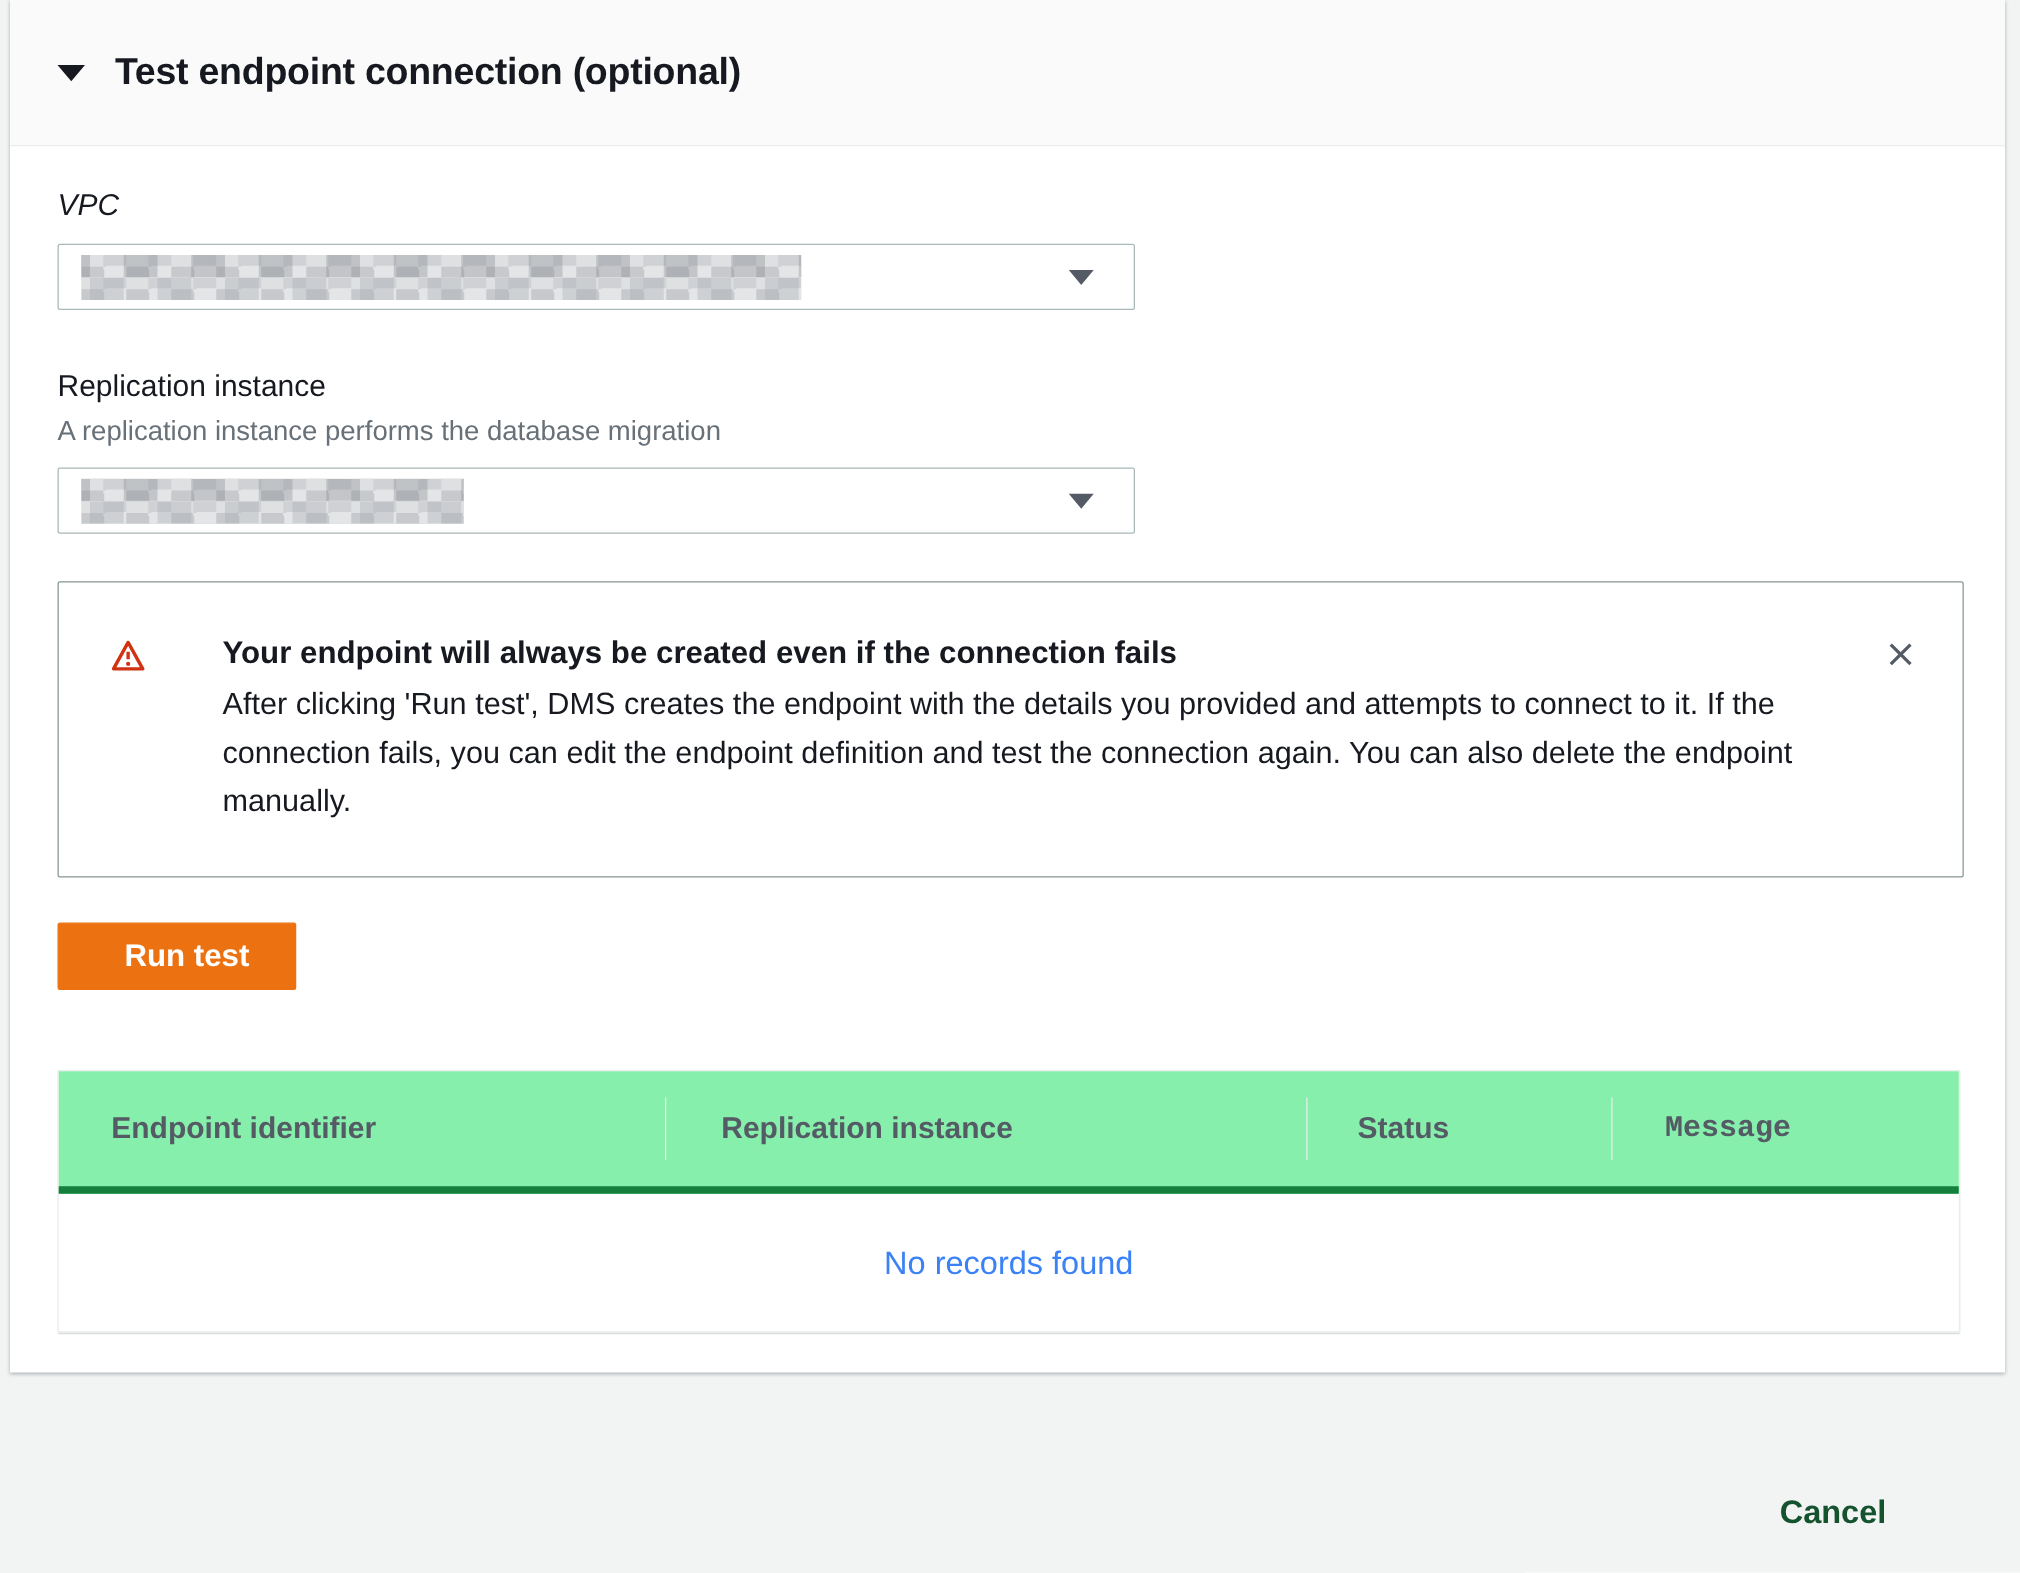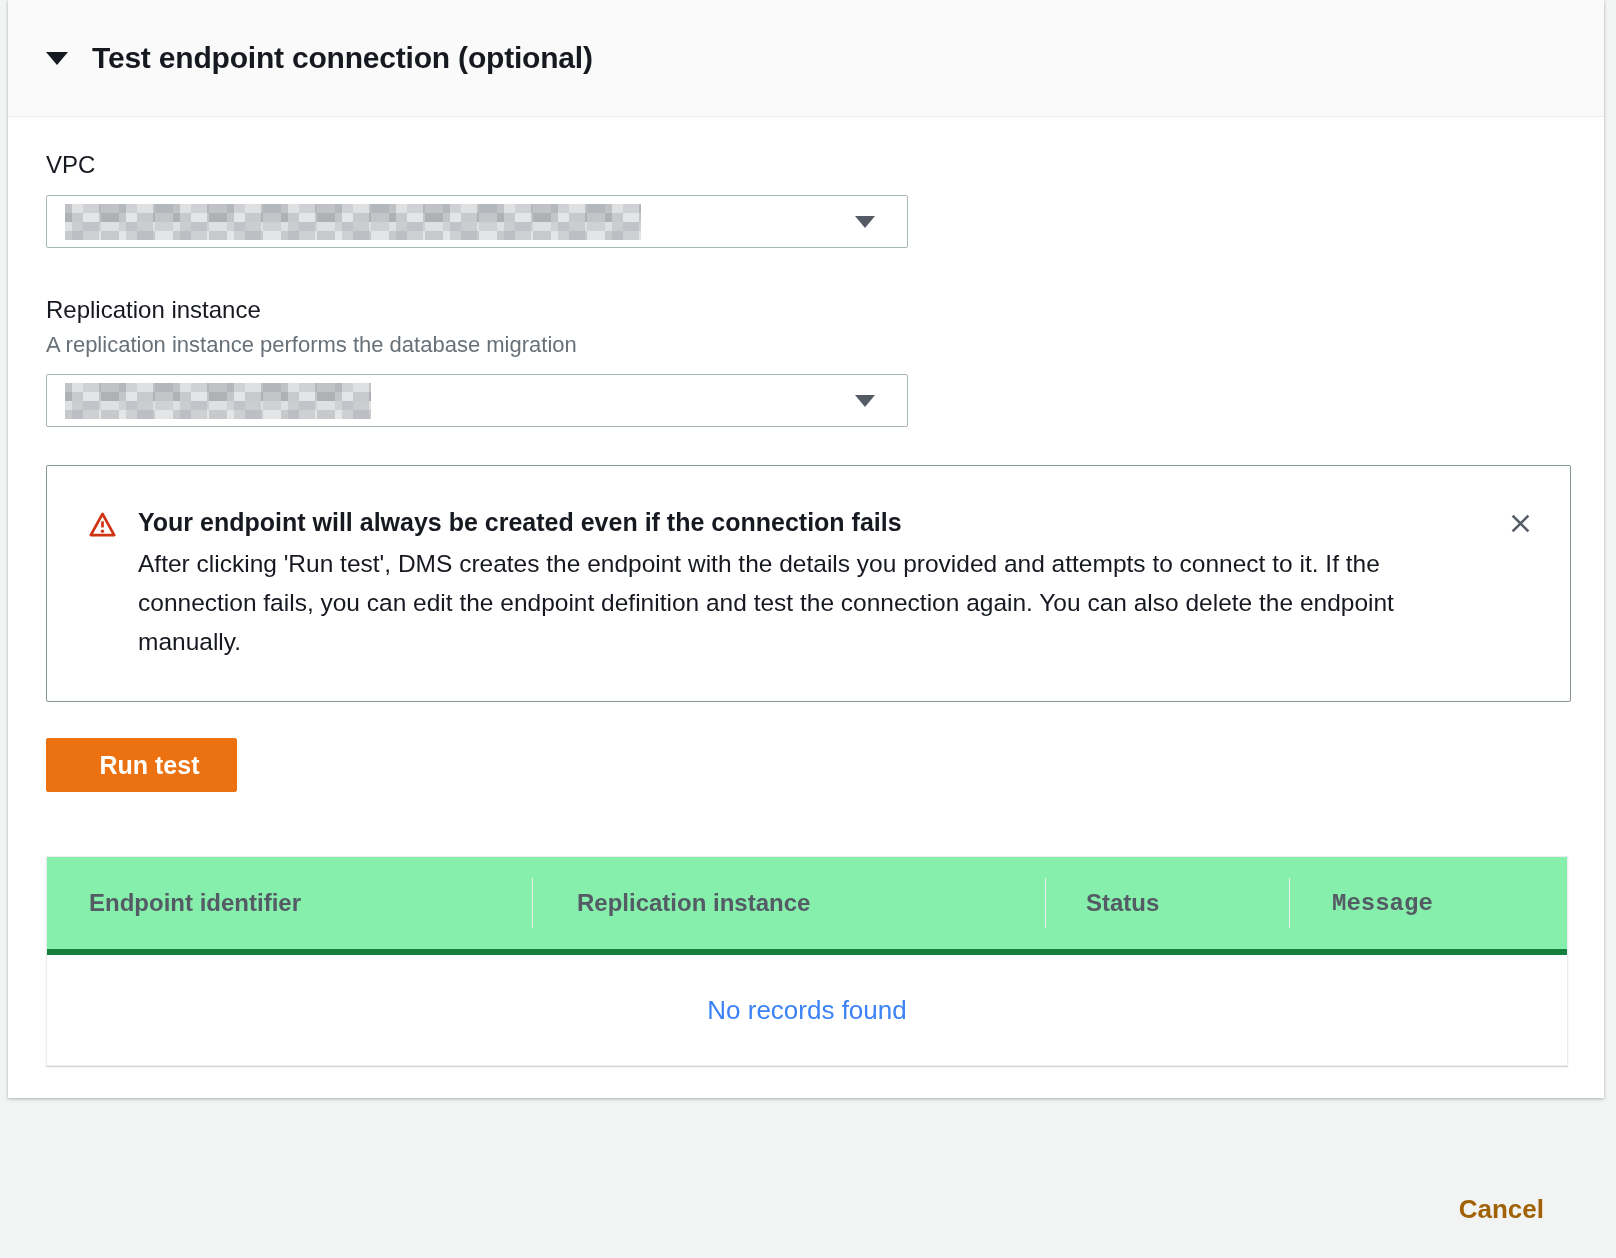--- a/index.html
+++ b/index.html
@@ -34,21 +34,21 @@
     border-right:11px solid transparent;
     border-top:13px solid #16191F;
     margin-right:24px;
   }
   .card-title { font-size:30px; font-weight:bold; letter-spacing:-.2px; }
 
   .card-body { padding:0 38px; }
 
   
   .field-label { font-size:24px; color:#16191F; }
-  .vpc-label   { margin-top:34px; }
+  .vpc-label   { margin-top:34px;font-style:italic; }
   .ri-label    { margin-top:48px; }
   .field-desc  { font-size:22px; color:#687078; margin-top:8px; }
 
   .select {
     margin-top:16px;
     width:862px; height:53px;
     background:#fff;
     border:1px solid #AAB7B8;
     border-radius:2px;
     display:flex; align-items:center;
@@ -74,20 +74,21 @@
   
   .alert {
     margin-top:38px;
     width:1525px;
     border:1px solid #879596;
     border-radius:2px;
     background:#fff;
     padding:42px 34px 40px 42px;
     display:flex;
     align-items:flex-start;
+    gap:40px;
   }
   .alert-icon { flex:0 0 auto; margin-top:3px; }
   .alert-text { margin-left:22px; width:1300px; }
   .alert-title { font-size:25px; font-weight:bold; color:#16191F; }
   .alert-body  { font-size:24.5px; line-height:39px; margin-top:7px; color:#16191F; }
   .alert-close {
     margin-left:auto;
     background:none; border:none; cursor:pointer;
     padding:2px; line-height:0;
   }
@@ -143,22 +144,22 @@
   
   .footer {
     position:absolute;
     top:1180px; right:30px;
     height:58px;
     display:flex; align-items:center;
   }
   .cancel-btn {
     background:none; border:none; cursor:pointer;
     font-family:"Liberation Sans", sans-serif;
-    font-size:26px; font-weight:bold; color:#a16207;
-    margin-right:42px;
+    font-size:26px; font-weight:bold; color:#14532d;
+    margin-right:77px;
   }
   .create-btn {
     height:58px;
     padding:0 47px;
     font-size:26px;
   }
 </style>
 </head>
 <body>
 

